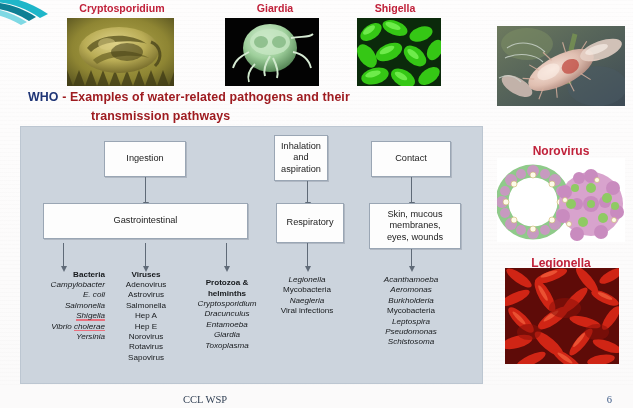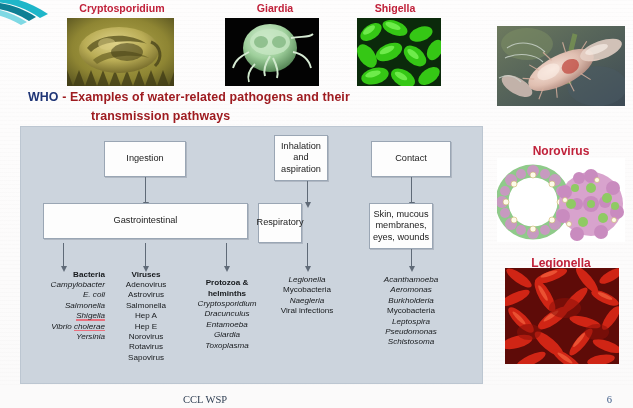--- a/index.html
+++ b/index.html
@@ -207,25 +207,25 @@
   </div>
 
   <div class="arrow" style="left:124px;top:50px;height:26px;"></div>
   <div class="arrow" style="left:286px;top:54px;height:22px;"></div>
   <div class="arrow" style="left:390px;top:50px;height:26px;"></div>
 
   <div class="node" style="left:22px;top:76px;width:205px;height:36px;">
     <span>Gastrointestinal</span>
   </div>
 
-  <div class="node" style="left:237px;top:76px;width:44px;height:40px;align-items:center;">
+  <div class="node" style="left:255px;top:76px;width:68px;height:40px;align-items:center;">
     <span>Respiratory</span>
   </div>
 
-  <div class="node" style="left:348px;top:76px;width:64px;height:46px;flex-direction:column;">
+  <div class="node" style="left:348px;top:76px;width:92px;height:46px;flex-direction:column;">
     <span>Skin, mucous</span>
     <span>membranes,</span>
     <span>eyes, wounds</span>
   </div>
 
   <div class="arrow" style="left:42px;top:116px;height:24px;"></div>
   <div class="arrow" style="left:124px;top:116px;height:24px;"></div>
   <div class="arrow" style="left:205px;top:116px;height:24px;"></div>
   <div class="arrow" style="left:286px;top:116px;height:24px;"></div>
   <div class="arrow" style="left:390px;top:122px;height:18px;"></div>

